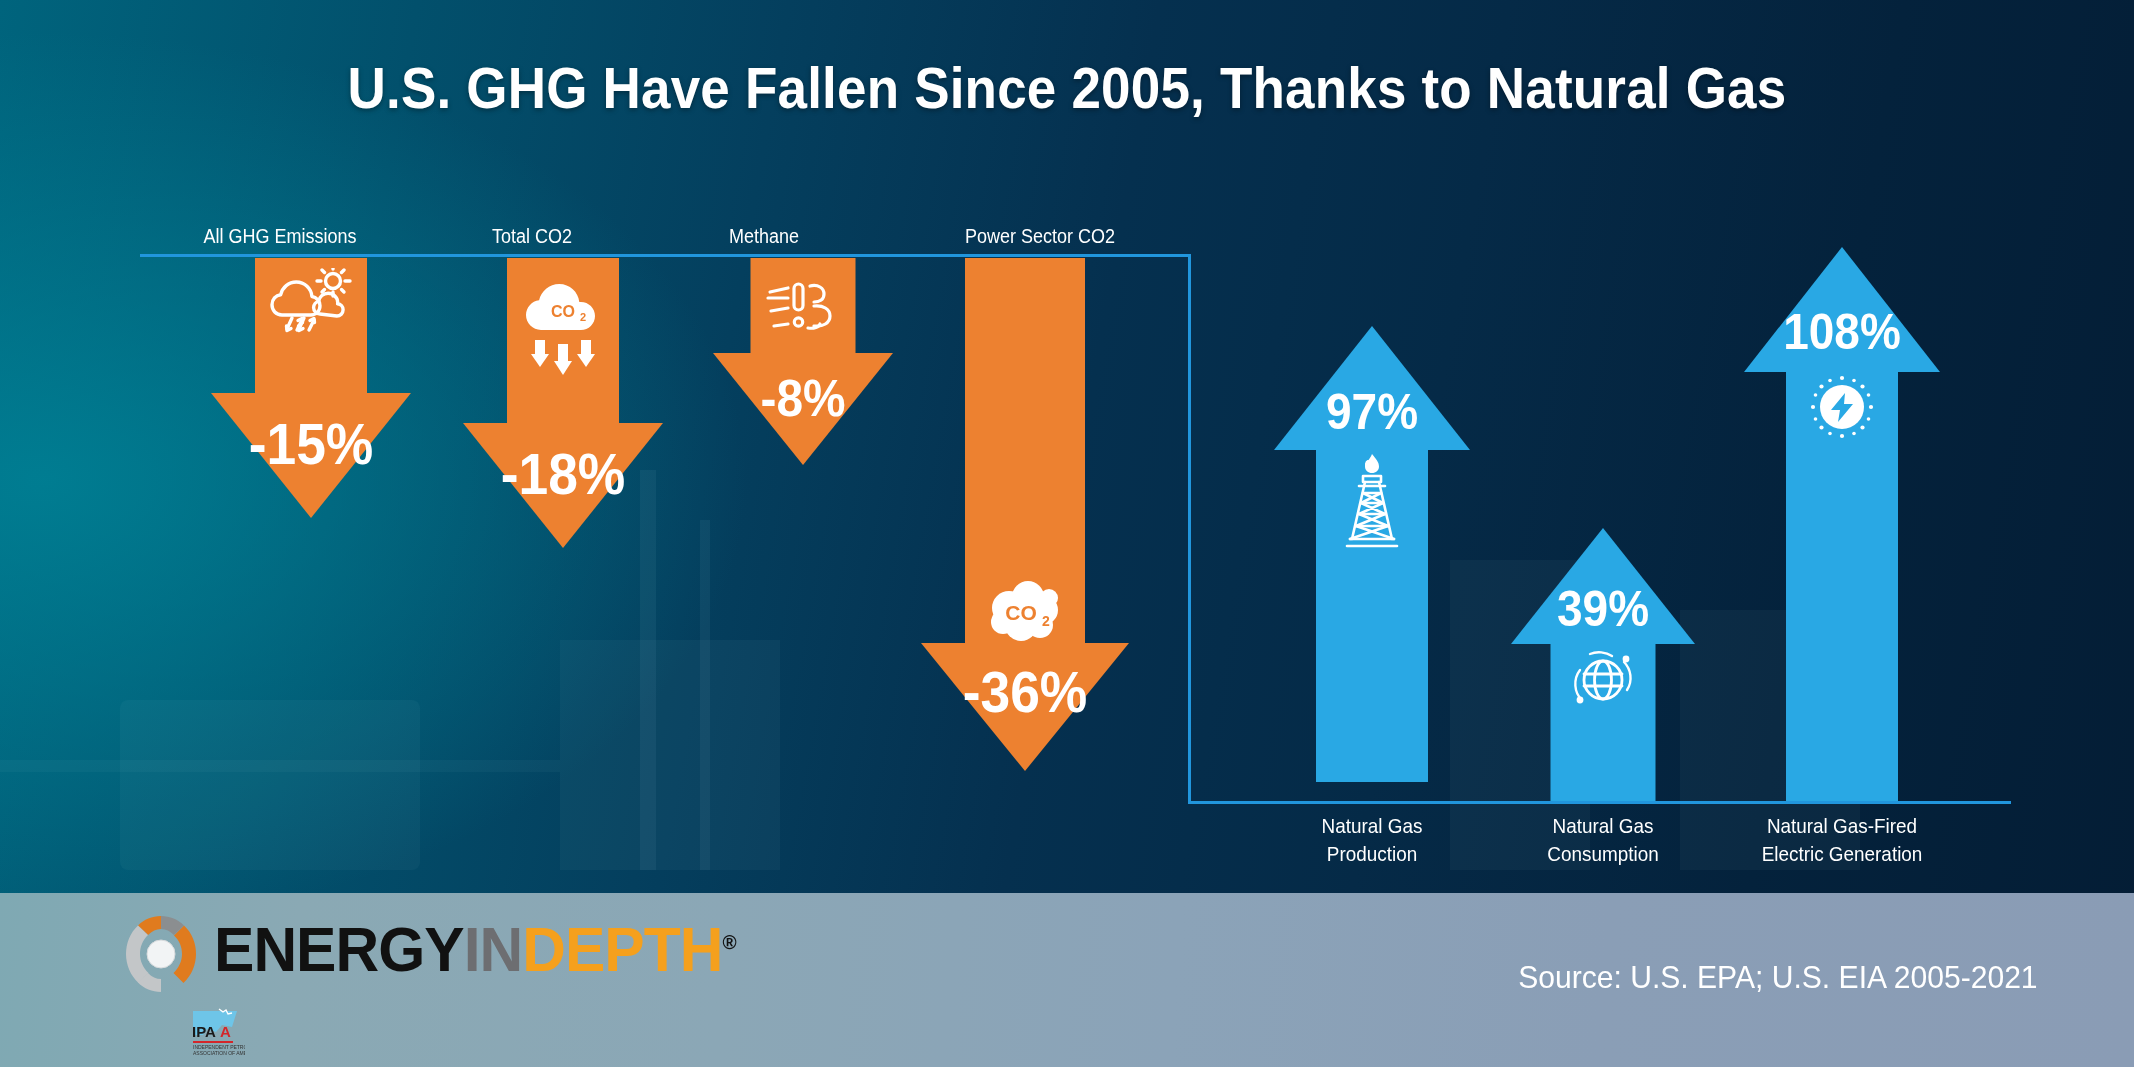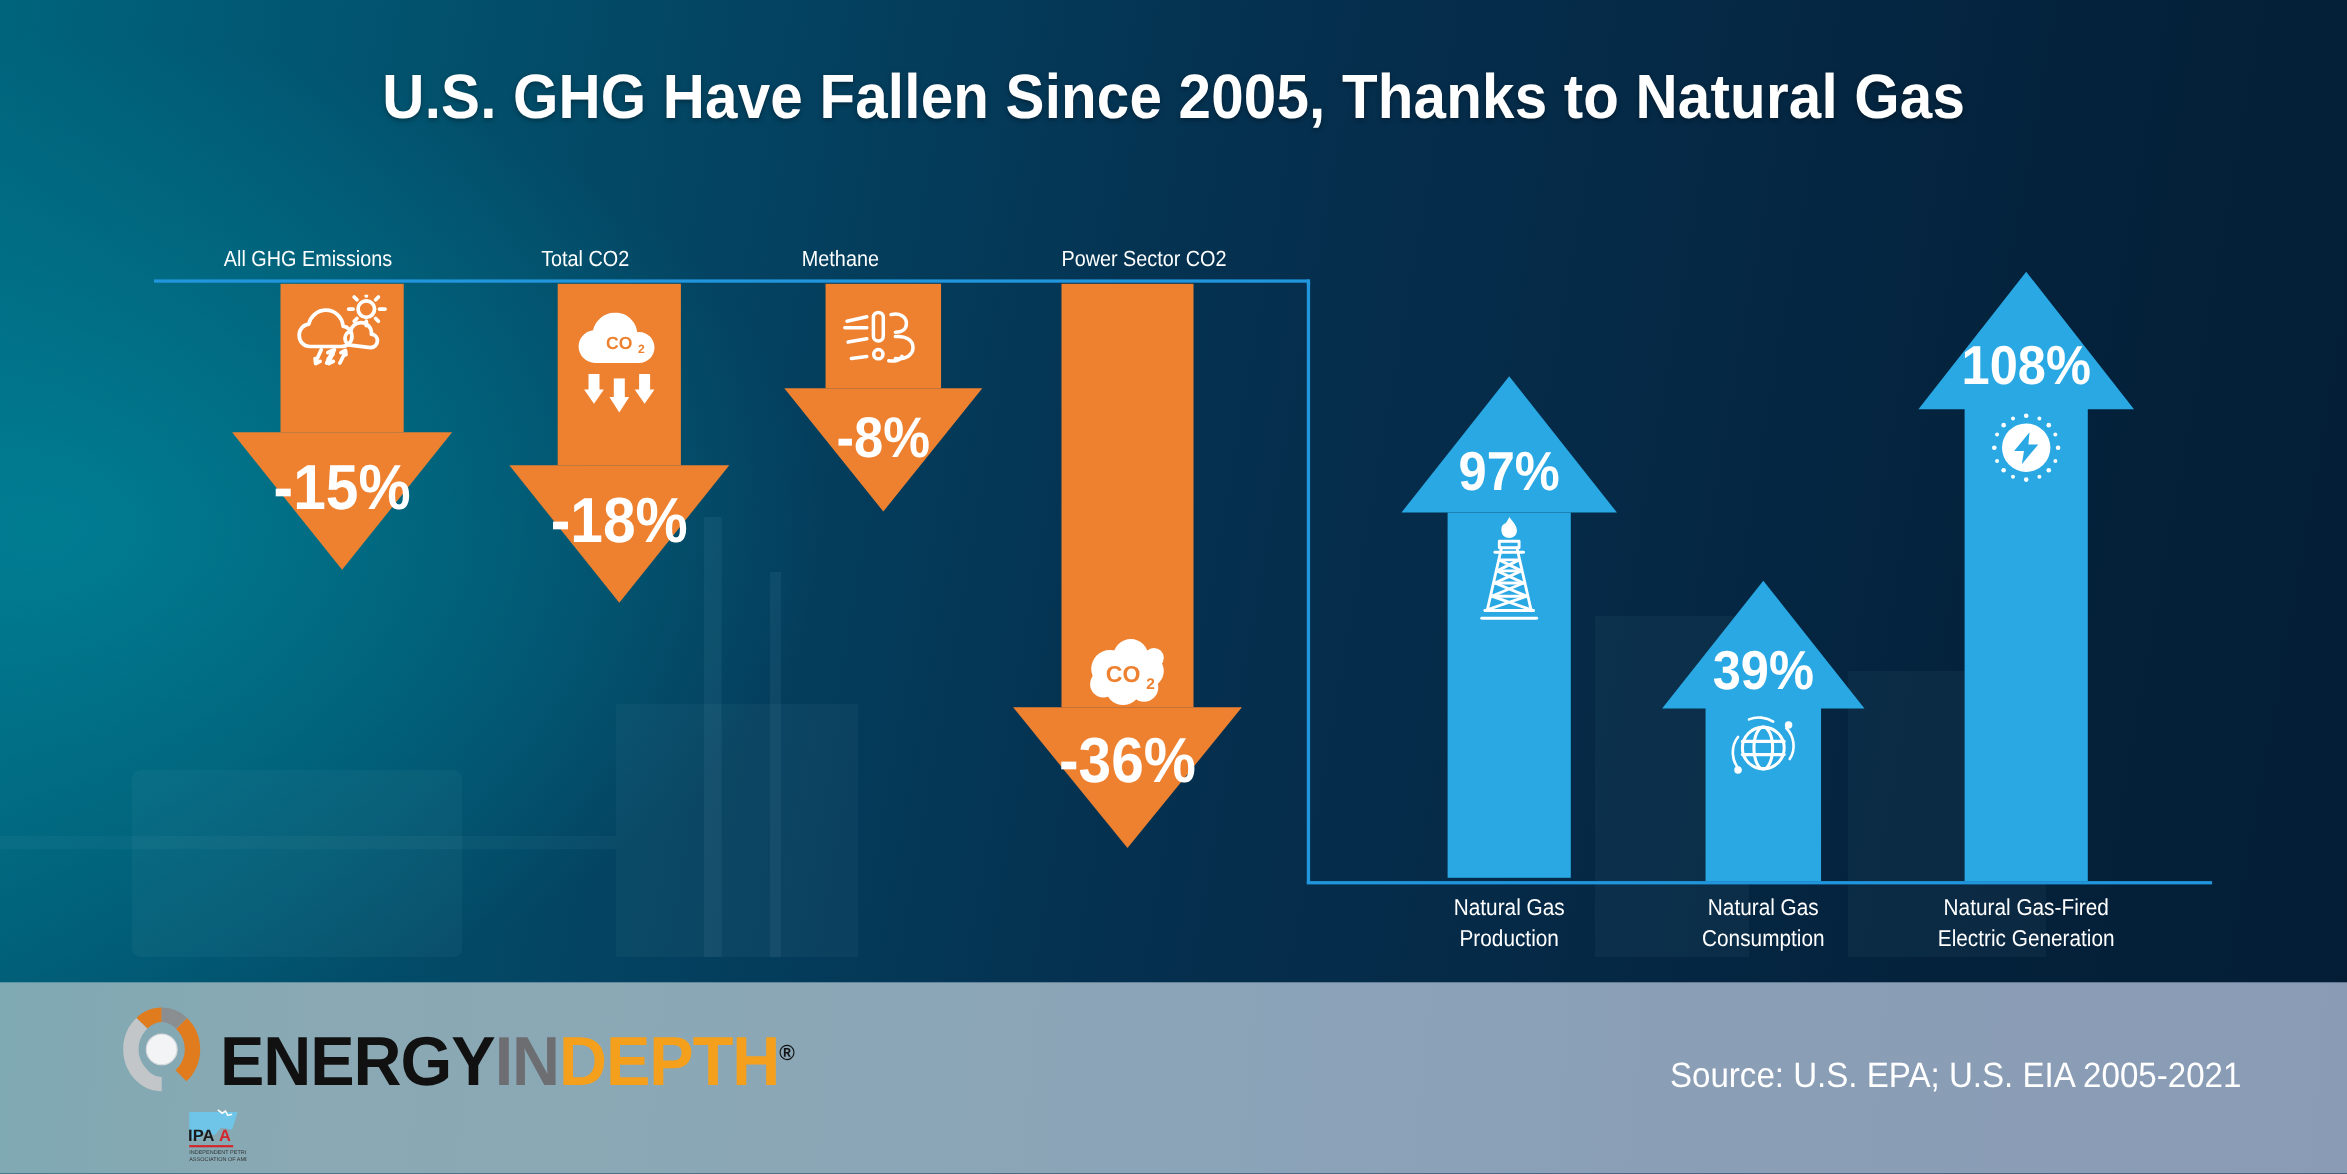--- a/index.html
+++ b/index.html
@@ -59,29 +59,29 @@
   .up-arrow .pct{position:absolute;left:50%;transform:translateX(-50%) scaleX(.92);
       color:#fff;font-weight:bold;white-space:nowrap;text-align:center;}
   .up-arrow .ic{position:absolute;left:50%;transform:translateX(-50%);}
 
   .blue-label{position:absolute;color:#fff;font-size:21px;line-height:28px;text-align:center;
       transform:scaleX(.9);transform-origin:50% 50%;white-space:nowrap;}
 
   
   .footer{position:absolute;left:0;bottom:0;width:2134px;height:174px;
      background:linear-gradient(95deg,#7fa9b3 0%,#8aa9b4 14%,#8ba7b6 34%,#8ba3b8 55%,#8a9eb6 75%,#8a9cb5 100%);}
-  .logo{position:absolute;left:104px;top:18px;display:flex;align-items:flex-end;}
+  .logo{position:absolute;left:118px;top:18px;display:flex;align-items:flex-start;}
   .logo-mark{width:86px;height:86px;position:relative;margin-right:10px;}
   .logo-word{font-size:63px;font-weight:bold;letter-spacing:-1px;line-height:63px;
       transform:scaleX(.96);transform-origin:0 50%;}
   .lw-energy{color:#111111;}
   .lw-in{color:#6d6e71;}
   .lw-depth{color:#F5A01D;}
   .lw-reg{color:#111;font-size:20px;vertical-align:super;}
-  .tagline{position:absolute;left:168px;top:112px;display:flex;align-items:center;}
+  .tagline{position:absolute;left:189px;top:112px;display:flex;align-items:center;}
   .tag-text{font-size:20px;color:#1c1c1c;letter-spacing:.1px;white-space:nowrap;}
   .ipaa{width:56px;height:52px;position:relative;margin-right:8px;}
   .source{position:absolute;right:96px;top:66px;color:#ffffff;font-size:32px;
       transform:scaleX(.94);transform-origin:100% 50%;white-space:nowrap;}
 </style>
 </head>
 <body>
 
 <div id="root">
 
@@ -191,21 +191,21 @@
         <text x="38" y="42" font-family="Liberation Sans, sans-serif" font-size="21" font-weight="bold" fill="#ED8130" text-anchor="middle">CO</text>
         <text x="59" y="48" font-family="Liberation Sans, sans-serif" font-size="14" font-weight="bold" fill="#ED8130">2</text>
       </svg>
     </span>
     <span class="pct" style="top:400px;font-size:58px;">-36%</span>
   </div>
 
   <div class="right-axis-v"></div>
   <div class="right-axis-h"></div>
 
-  <div class="up-arrow" style="left:1272px;top:342px;width:200px;height:456px;">
+  <div class="up-arrow" style="left:1272px;top:326px;width:200px;height:456px;">
     <div class="head" style="border-left-width:98px;border-right-width:98px;border-bottom-width:124px;"></div>
     <div class="shaft" style="width:112px;height:332px;"></div>
     <span class="pct" style="top:57px;font-size:50px;">97%</span>
     <span class="ic" style="top:125px;">
       <svg width="66" height="98" viewBox="0 0 66 98" fill="none" stroke="#fff" stroke-width="2.6" stroke-linecap="round" stroke-linejoin="round">
         <path d="M33 3c4 5 7 8 7 12.5 0 3.9-3.1 6.5-7 6.5s-7-2.6-7-6.5C26 11 31 9 33 3z" fill="#fff" stroke="none"></path>
         <path d="M28 16c-2-2-1-5 1-6" stroke-width="2"></path>
         <rect x="24" y="25" width="18" height="6"></rect>
         <line x1="20" y1="35" x2="46" y2="35"></line>
         <path d="M26 31 L13 88 M40 31 L53 88"></path>

